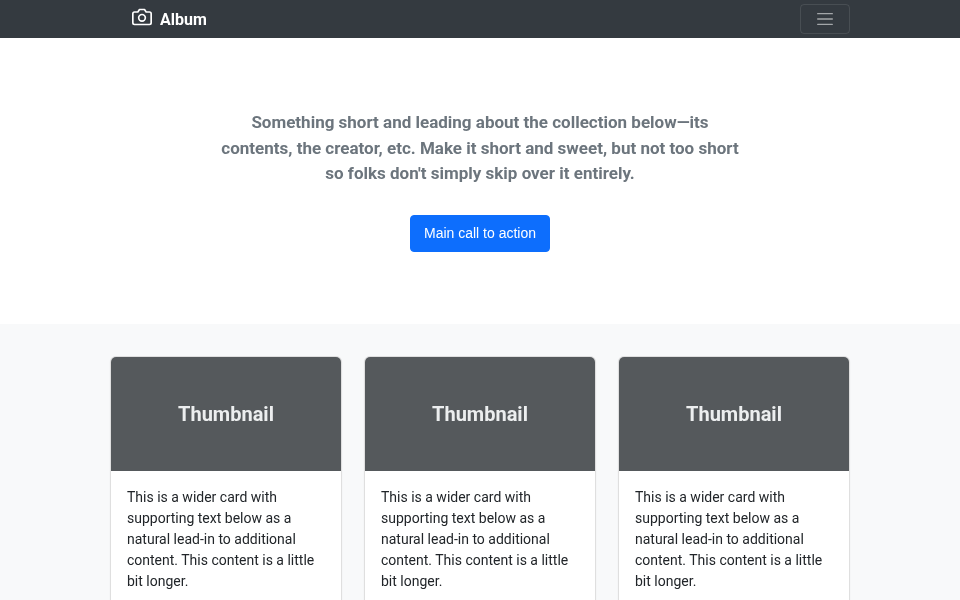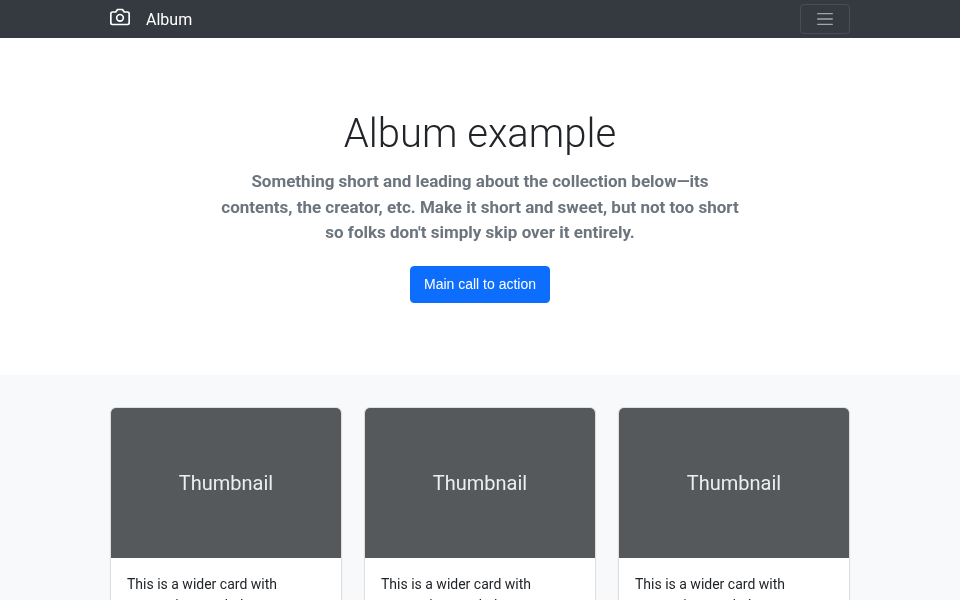--- a/index.html
+++ b/index.html
@@ -17,23 +17,24 @@
   height: 38px;
   display: flex;
   align-items: center;
   justify-content: space-between;
   padding: 0 110px;
 }
 .navbar-brand {
   display: flex;
   align-items: center;
   color: #fff;
-  font-weight: 400;
+  font-weight: 700;
   font-size: 16px;
-  gap: 16px;
+  gap: 8px;
+  margin-left: 22px;
 }
 .navbar-toggler {
   border: 1px solid rgba(255,255,255,0.1);
   background: transparent;
   padding: 4px 12px;
   border-radius: 4px;
   cursor: pointer;
 }
 .navbar-toggler svg { display: block; }
 .jumbo {
@@ -62,21 +63,21 @@
 }
 .btn {
   font-size: 14px;
   padding: 7px 13px;
   border-radius: 4px;
   border: 1px solid transparent;
   cursor: pointer;
   line-height: 1.5;
   color: #fff;
 }
-.btn-primary { background: #0d6efd; border-color: #0d6efd; }
+.btn-primary { background: #0d6efd; border-color: #0d6efd; margin-top: 8px; }
 .btn-secondary { background: #6c757d; border-color: #6c757d; }
 .album-section {
   background: #f8f9fa;
   padding: 32px 110px 40px;
 }
 .card-grid {
   display: flex;
   gap: 22px;
 }
 .card {
@@ -84,27 +85,27 @@
   background: #fff;
   border: 1px solid rgba(0,0,0,.125);
   border-radius: 6px;
   overflow: hidden;
   box-shadow: 0 1px 2px rgba(0,0,0,0.05);
   display: flex;
   flex-direction: column;
 }
 .thumb {
   background: #55595c;
-  height: 150px;
+  height: 114px;
   display: flex;
   align-items: center;
   justify-content: center;
   color: #eceeef;
   font-size: 20px;
-  font-weight: 400;
+  font-weight: 700;
 }
 .card-body {
   padding: 16px;
   font-size: 14px;
 }
 .card-text {
   margin-bottom: 16px;
   line-height: 1.5;
   color: #212529;
 }
@@ -127,21 +128,20 @@
       <svg width="24" height="20" viewBox="0 0 30 30" fill="none" stroke="rgba(255,255,255,0.55)" stroke-width="2" stroke-linecap="round">
         <line x1="4" y1="7" x2="26" y2="7"></line>
         <line x1="4" y1="15" x2="26" y2="15"></line>
         <line x1="4" y1="23" x2="26" y2="23"></line>
       </svg>
     </span>
   </button>
 </header>
 
 <section class="jumbo">
-  <h1>Album example</h1>
   <p class="lead">Something short and leading about the collection below—its contents, the creator, etc. Make it short and sweet, but not too short so folks don't simply skip over it entirely.</p>
   <div class="btn-row">
     <button class="btn btn-primary">Main call to action</button>
   </div>
 </section>
 
 <section class="album-section">
   <div class="card-grid">
 
     <div class="card">

